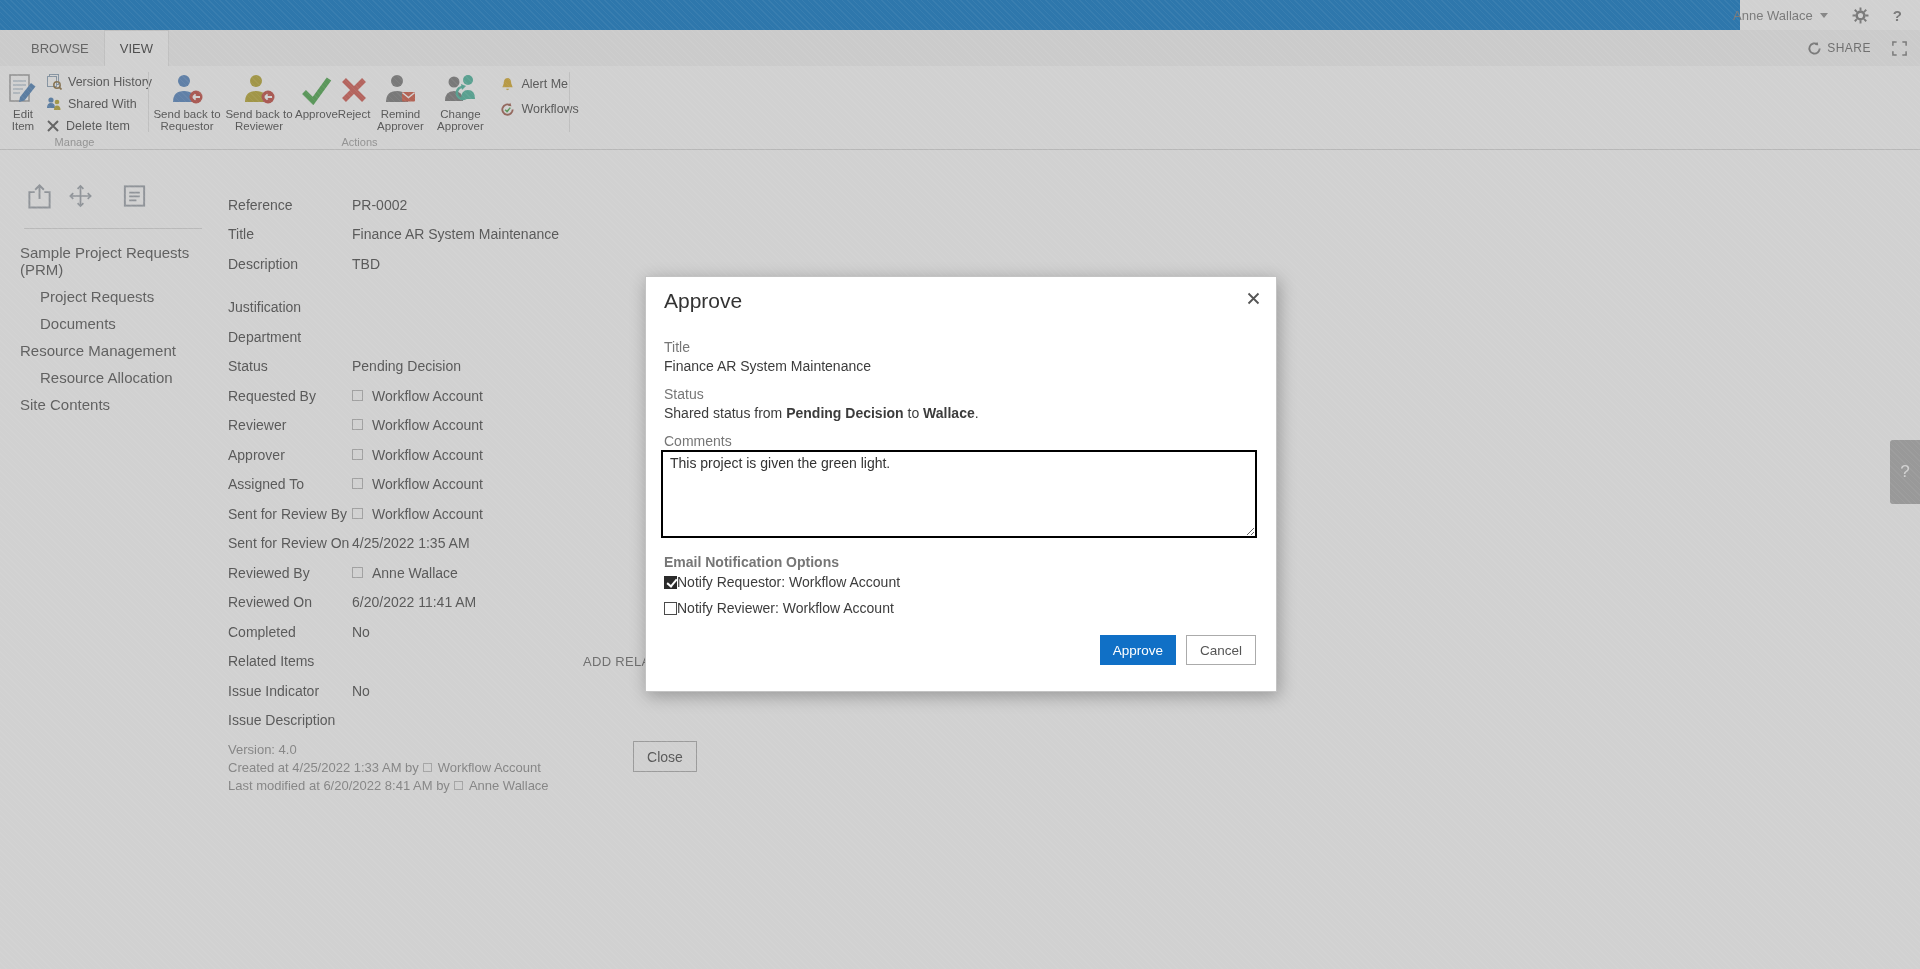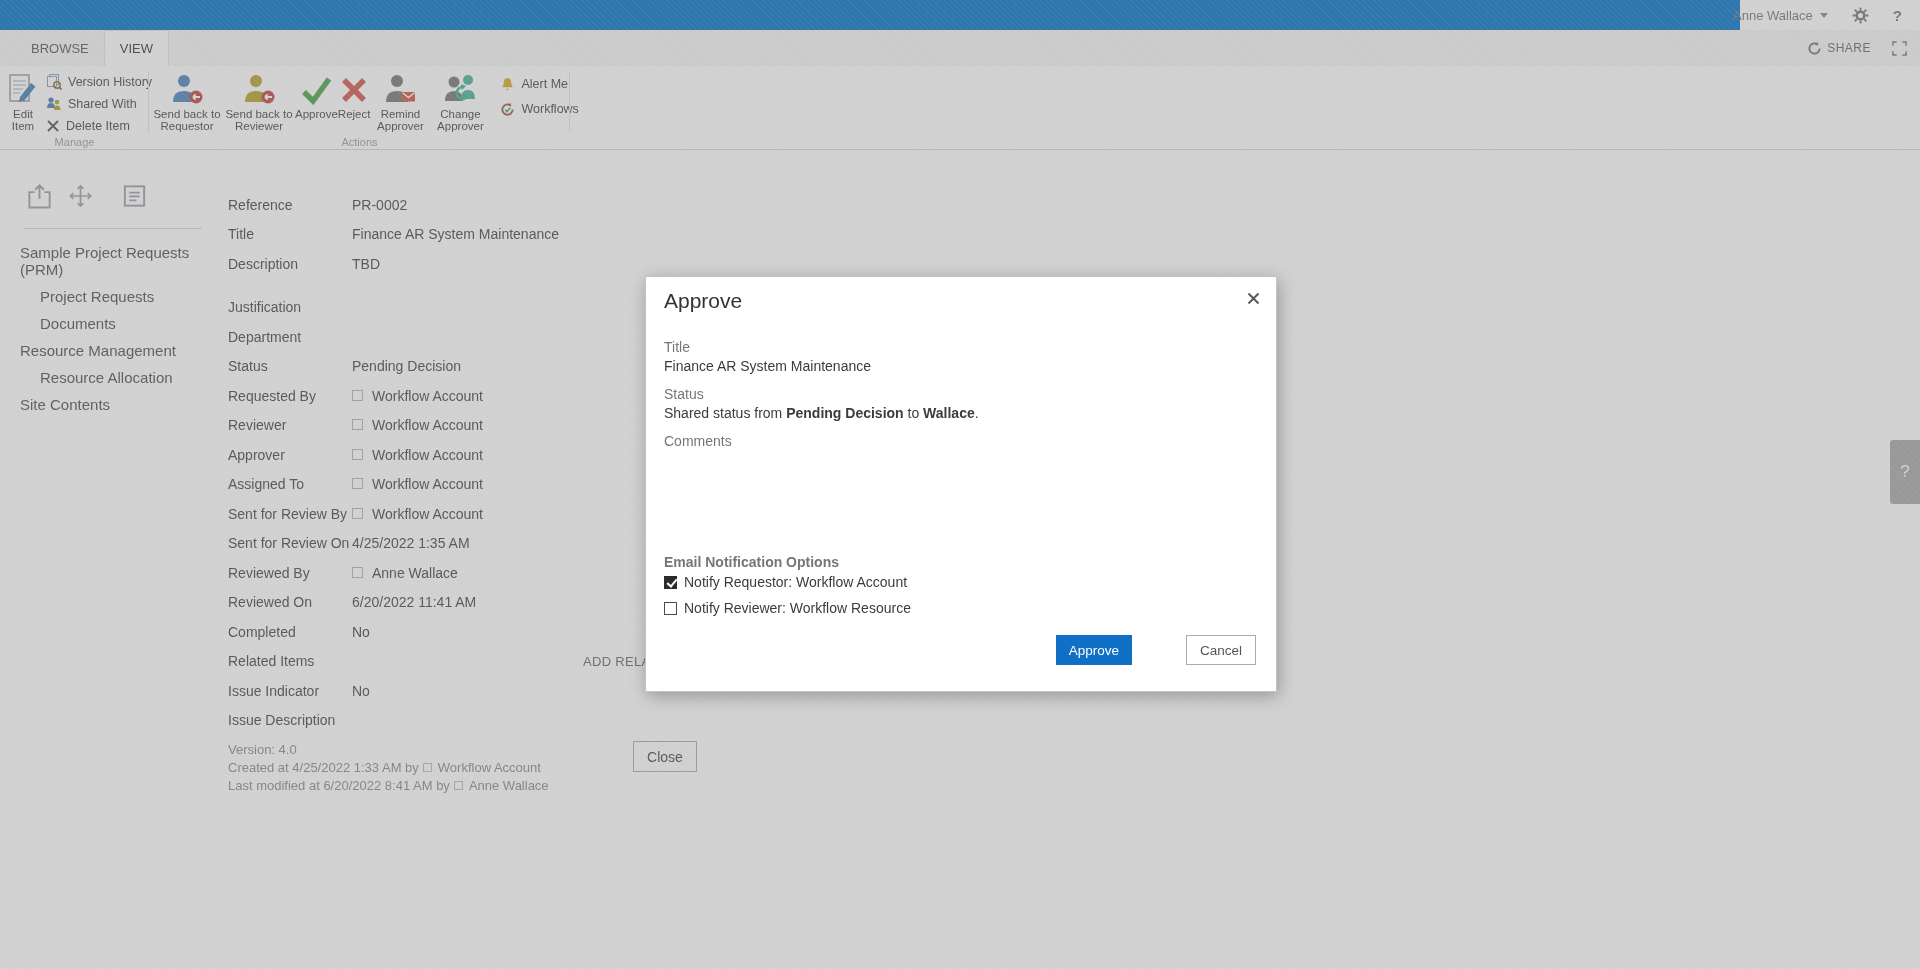--- a/index.html
+++ b/index.html
@@ -72,29 +72,29 @@
   .d-title { position:absolute; left:18px; top:12px; font-size:21px; color:#333; font-weight:400; }
   .d-close { position:absolute; right:14px; top:12px; width:18px; height:18px; display:flex; align-items:center; justify-content:center; cursor:pointer; }
   .d-label { position:absolute; left:18px; font-size:14px; color:#767676; }
   .d-value { position:absolute; left:18px; font-size:14px; color:#3c3c3c; }
   .lab-title { top:62px; } .val-title { top:81px; }
   .lab-status { top:109px; } .val-status { top:128px; }
   .val-status b { font-weight:700; }
   .lab-comments { top:156px; }
   .d-textarea { position:absolute; left:15px; top:173px; width:596px; height:88px; border:2px solid #000; font-family:inherit; font-size:14px; color:#333; padding:3px 7px; resize:both; outline:none; background:#fff; }
   .lab-email { top:277px;font-weight:bold; }
-  .cb-row { position:absolute; left:18px; display:flex; align-items:center; gap:7px; font-size:14px; color:#3c3c3c; cursor:pointer; }
+  .cb-row { position:absolute; left:18px; display:flex; align-items:center; font-size:14px; color:#3c3c3c; cursor:pointer; }
   .cb-1 { top:297px; } .cb-2 { top:323px; }
   .cb { width:13px; height:13px; border:1px solid #4a4a4a; background:#fff; position:relative; flex:none; }
   .cb[data-checked="true"] { background:#2b2b2b; border-color:#2b2b2b; }
   .cb[data-checked="true"]::after { content:""; position:absolute; left:3.5px; top:0.5px; width:4px; height:8px; border:solid #fff; border-width:0 2px 2px 0; transform:rotate(40deg); }
   .d-buttons { position:absolute; right:20px; top:358px; display:flex; gap:10px; }
   .btn { height:30px; min-width:70px; padding:0 12px; font-size:13.5px; font-family:inherit; cursor:pointer; }
   .btn-primary { background:#1070c6; border:1px solid #1070c6; color:#fff; }
-  .btn-default { background:#fff; border:1px solid #ababab; color:#555;margin-left:44px; }
+  .btn-default { background:#fff; border:1px solid #ababab; color:#555; }
 
   svg { display:block; }
 </style>
 </head>
 <body>
 
 <div class="suitebar">
   <div class="suitebar-blue"></div>
   <div class="suitebar-right">
     <span class="user-menu">
@@ -386,28 +386,29 @@
     </svg>
   </div>
 
   <div class="d-label lab-title">Title</div>
   <div class="d-value val-title">Finance AR System Maintenance</div>
 
   <div class="d-label lab-status">Status</div>
   <div class="d-value val-status"><span>Shared status from </span><b>Pending Decision</b><span> to </span><b>Wallace</b><span>.</span></div>
 
   <div class="d-label lab-comments">Comments</div>
+  <textarea class="d-textarea" autofocus="" spellcheck="false" style="">This project is given the green light.</textarea>
 
   <div class="d-label lab-email">Email Notification Options</div>
   <label class="cb-row cb-1">
     <span class="cb" data-checked="true"></span>
     <span>Notify Requestor: Workflow Account</span>
   </label>
   <label class="cb-row cb-2">
     <span class="cb" data-checked="false"></span>
-    <span>Notify Reviewer: Workflow Resource</span>
+    <span>Notify Reviewer: Workflow Account</span>
   </label>
 
   <div class="d-buttons">
     <button class="btn btn-primary">Approve</button>
     <button class="btn btn-default">Cancel</button>
   </div>
 </div>
 
 </body></html>

